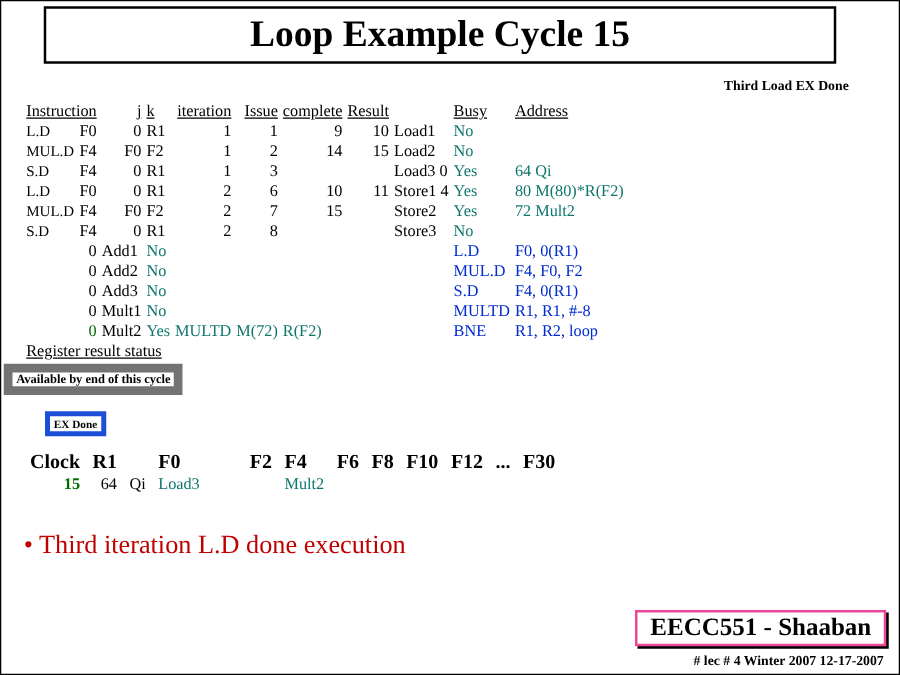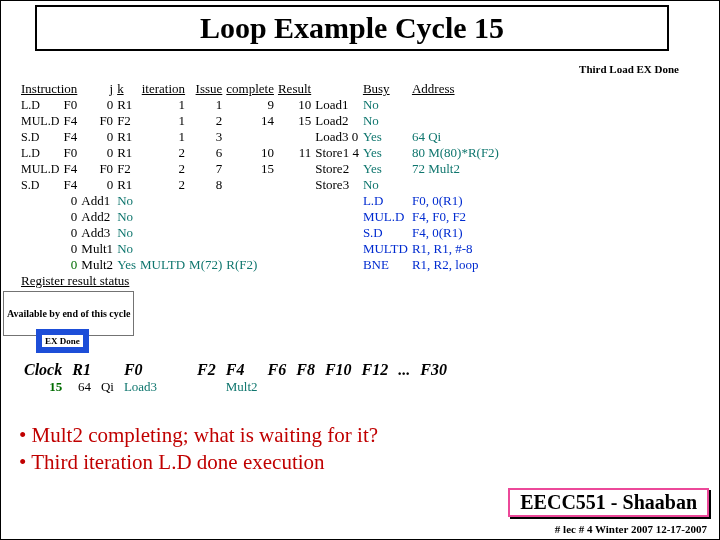--- a/index.html
+++ b/index.html
@@ -7,26 +7,26 @@
 .title-box{border:2px solid #000;margin:4px 50px 0 34px;padding:4px 0;text-align:center;font-weight:bold;font-size:30px}
 .note-tr{position:absolute;right:40px;top:62px;font-size:11px;font-weight:bold}
 .sheet{position:absolute;left:18px;top:80px;font-size:13px;line-height:16px}
 .sheet table{border-collapse:collapse}
 .sheet td{padding:0 2px;white-space:nowrap}
 .num{text-align:right;padding-right:6px}
 .u{text-decoration:underline}
 .red{color:#0f766e}
 .blue{color:#002bd0}
 .green{color:#006c00}
-.avail{position:absolute;left:2px;top:290px;border:1px solid #737373;font-size:10px;font-weight:bold;padding:16px 3px;line-height:11px;background:#fff}
-.exdone{position:absolute;left:35px;top:328px;border:6px solid #1d4ed8;font-size:9px;font-weight:bold;padding:1px 3px;background:#fff}
+.avail{position:absolute;left:2px;top:290px;border:7px solid #737373;font-size:10px;font-weight:bold;padding:0 3px;line-height:11px;background:#fff}
+.exdone{position:absolute;left:35px;top:328px;border:4px solid #1d4ed8;font-size:9px;font-weight:bold;padding:1px 3px;background:#fff}
 .regrow{position:absolute;left:18px;top:360px;font-size:16px}
 .regrow table{border-collapse:collapse}
 .regrow td{padding:0 5px;white-space:nowrap}
-.regrow .hdr{font-weight:bold;font-style:italic}
+.regrow .hdr{font-weight:bold;}
 .bullets{position:absolute;left:18px;top:420px;font-size:21px;color:#c00000}
 .bullets div{margin:2px 0}
 .foot{position:absolute;right:10px;bottom:22px;border:2px solid #ec4899;padding:1px 10px;font-size:20px;font-weight:bold;box-shadow:2px 2px 0 #000}
 .foot2{position:absolute;right:12px;bottom:4px;font-size:11px;font-weight:bold}
 .sm{font-size:12px}
 </style>
 </head>
 <body>
 
 <div class="title-box">Loop Example Cycle 15</div>
@@ -234,18 +234,17 @@
           <td></td>
           <td></td>
           <td></td>
           <td></td>
 </tr>
 </tbody>
     </table>
 </div>
 
 <div class="bullets">
- <div>• Mult2 completing; what is waiting for it?</div>
  <div>• Third iteration L.D done execution</div>
 </div>
 
 <div class="foot">EECC551 - Shaaban</div>
 <div class="foot2">#   lec # 4  Winter 2007    12-17-2007</div>
 
 </body></html>

